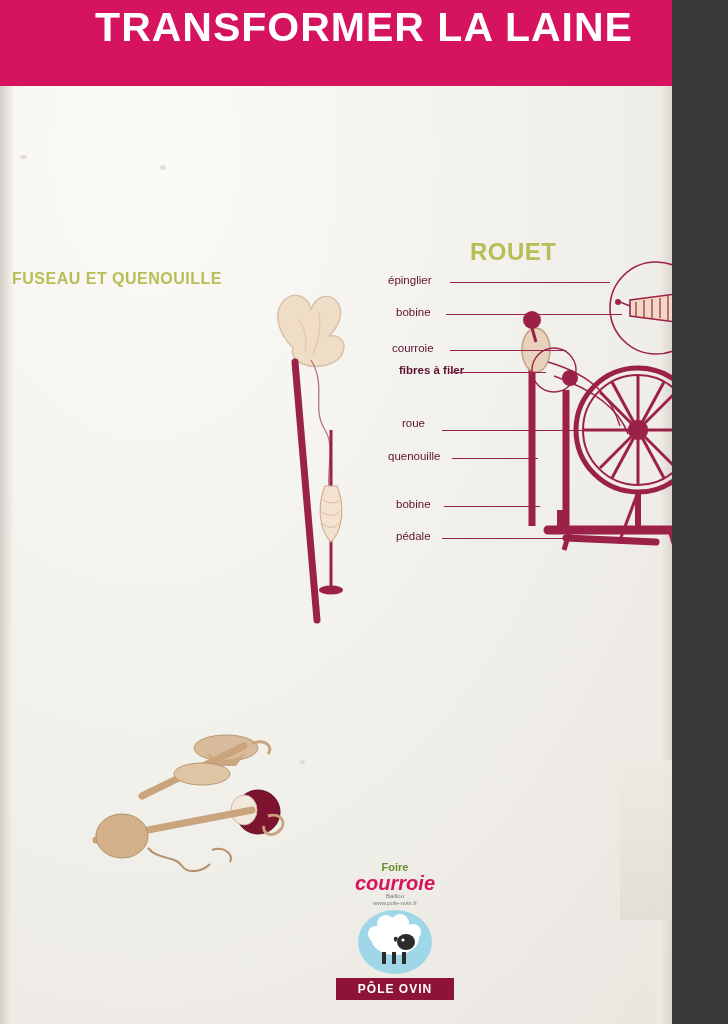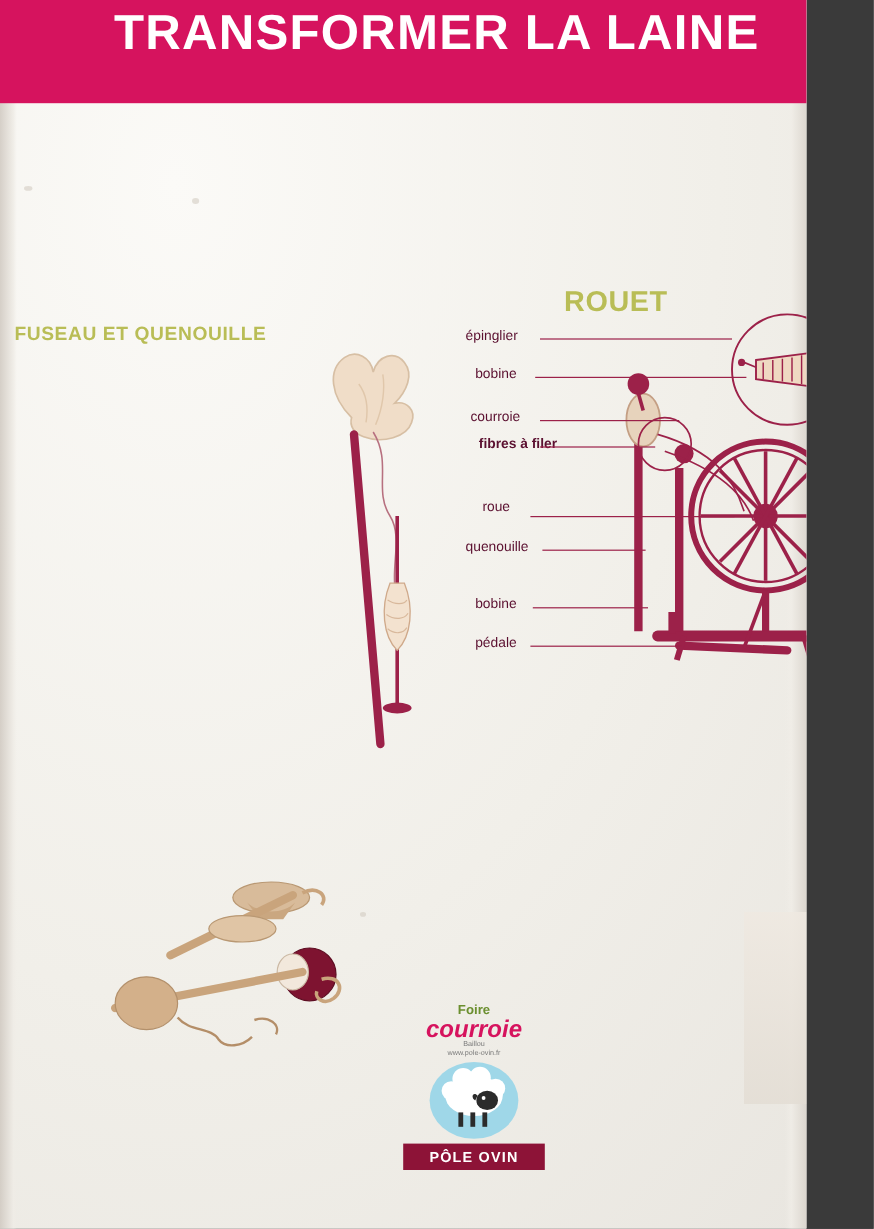--- a/index.html
+++ b/index.html
@@ -110,21 +110,21 @@
 
   
   svg { display: block; }
   #fuseau-art { position: absolute; left: 215px; top: 290px; }
   #rouet-art  { position: absolute; left: 470px; top: 258px; }
   #photo-art  { position: absolute; left: 30px; top: 700px; }
 
   
   .logo-wrap {
     position: absolute;
-    left: 330px; top: 837px;
+    left: 330px; top: 862px;
     width: 130px; text-align: center;
   }
   .logo-foire {
     color: #6b8f2f;
     font-size: 11px;
     font-weight: bold;
     line-height: 11px;
   }
   .logo-agricole {
     color: #d6135e;

